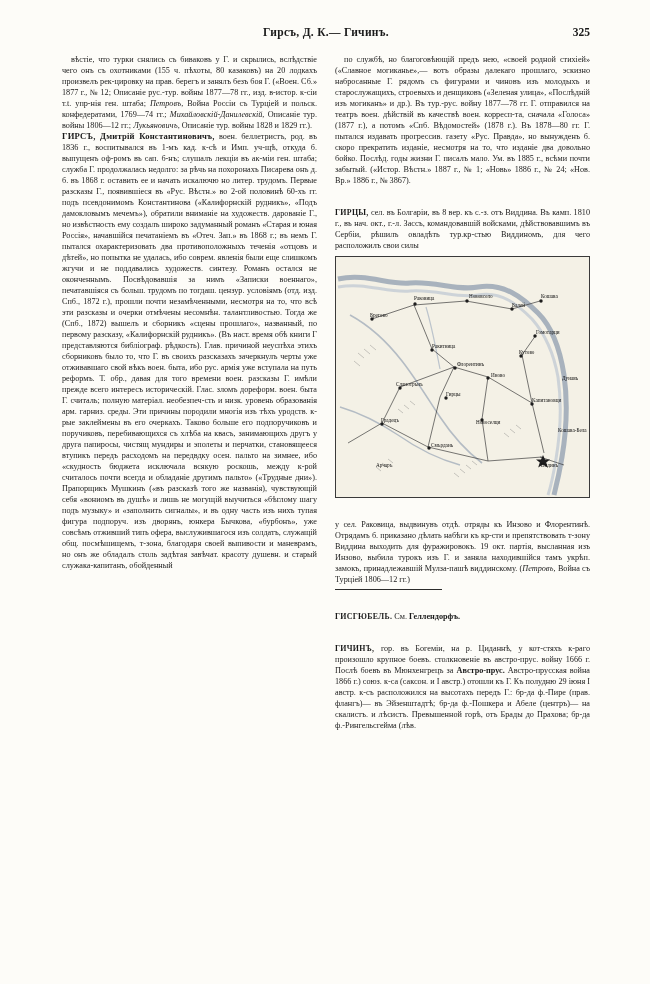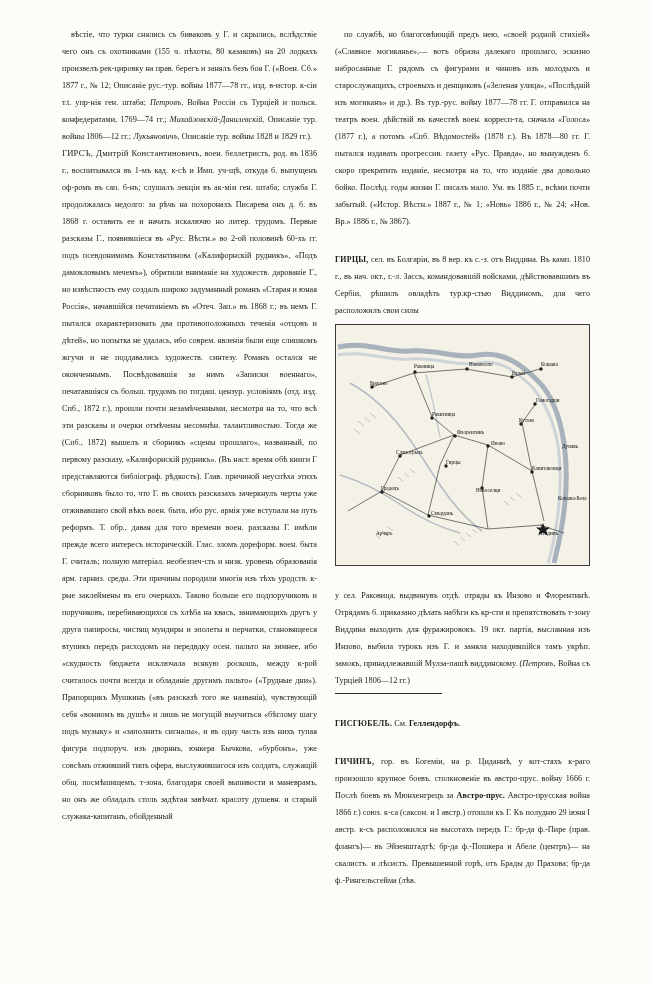--- a/index.html
+++ b/index.html
@@ -48,33 +48,33 @@
     display: flex;
     gap: 18px;
     align-items: flex-start;
   }
   .col {
     width: 255px;
   }
   p {
     margin: 0 0 0 0;
     font-size: 8.2px;
-    line-height: 17px;
+    line-height: 11px;
     text-align: justify;
     text-justify: inter-word;
     hyphens: auto;
     text-indent: 9px;
   }
   p.noind { text-indent: 0; }
   .entry {
     margin-top: 21px;
   }
   .entry-first { margin-top: 0; }
   .headword {
-    font-weight: normal;
+    font-weight: bold;
     font-size: 8.6px;
     letter-spacing: 0.2px;
   }
   .headword-sc {
     font-weight: bold;
     font-size: 7.9px;
     letter-spacing: 0.3px;
   }
   .fig {
     width: 100%;
@@ -95,20 +95,24 @@
     width: 42%;
     margin: 4px auto 4px 0;
   }
 </style>
 </head>
 <body>
 
 <div class="page">
   <div class="page-inner">
 
+    <div class="header">
+      <div class="header-title">Гирсъ, Д. К.— Гичинъ.</div>
+      <div class="header-pageno">325</div>
+    </div>
 
     <div class="columns">
 
       <div class="col">
         <p id="lc0"> вѣстіе, что турки снялись съ биваковъ у Г. и скрылись, вслѣдствіе чего онъ съ охотниками (155 ч. пѣхоты, 80 казаковъ) на 20 лодкахъ произвелъ рек-цировку на прав. берегъ и занялъ безъ боя Г. («Воен. Сб.» 1877 г., № 12; Описаніе рус.-тур. войны 1877—78 гг., изд. в-истор. к-сіи т.t. упр-нія ген. штаба; <i>Петровъ</i>, Война Россіи съ Турціей и польск. конфедератами, 1769—74 гг.; <i>Михайловскій-Данилевскій</i>, Описаніе тур. войны 1806—12 гг.; <i>Лукьяновичъ</i>, Описаніе тур. войны 1828 и 1829 гг.).</p>
 
         <div class="entry entry-first">
           <p class="noind"><span class="headword">ГИРСЪ, Дмитрій Константиновичъ,</span><span id="le0b"> воен. беллетристъ, род. въ 1836 г., воспитывался въ 1-мъ кад. к-сѣ и Имп. уч-щѣ, откуда б. выпущенъ оф-ромъ въ сап. б-нъ; слушалъ лекціи въ ак-міи ген. штаба; служба Г. продолжалась недолго: за рѣчь на похоронахъ Писарева онъ д. б. въ 1868 г. оставить ее и начать искалючю но литер. трудомъ. Первые разсказы Г., появившіеся въ «Рус. Вѣстн.» во 2-ой половинѣ 60-хъ гг. подъ псевдонимомъ Константинова («Калифорнскій рудникъ», «Подъ дамокловымъ мечемъ»), обратили вниманіе на художеств. дарованіе Г., но извѣстность ему создалъ широко задуманный романъ «Старая и юная Россія», начавшійся печатаніемъ въ «Отеч. Зап.» въ 1868 г.; въ немъ Г. пытался охарактеризовать два противоположныхъ теченія «отцовъ и дѣтей», но попытка не удалась, ибо соврем. явленія были еще слишкомъ жгучи и не поддавались художеств. синтезу. Романъ остался не оконченнымъ. Посвѣдовавшія за нимъ «Записки военнаго», печатавшіяся съ больш. трудомъ по тогдаш. цензур. условіямъ (отд. изд. Спб., 1872 г.), прошли почти незамѣченными, несмотря на то, что всѣ эти разсказы и очерки отмѣчены несомнѣн. талантливостью. Тогда же (Спб., 1872) вышелъ и сборникъ «сцены прошлаго», названный, по первому разсказу, «Калифорнскій рудникъ». (Въ наст. время обѣ книги Г представляются библіограф. рѣдкость). Глав. причиной неуспѣха этихъ сборниковъ было то, что Г. въ своихъ разсказахъ зачеркнулъ черты уже отживавшаго свой вѣкъ воен. быта, ибо рус. армія уже вступала на путь реформъ. Т. обр., давая для того времени воен. разсказы Г. имѣли прежде всего интересъ историческій. Глас. зломъ дореформ. воен. быта Г. считаль; полную матеріал. необезпеч-сть и низк. уровень образованія арм. гарниз. среды. Эти причины породили многія изъ тѣхъ уродств. к-рые заклеймены въ его очеркахъ. Таково больше его подпоручиковъ и поручиковъ, перебивающихся съ хлѣба на квасъ, занимающихъ другъ у друга папиросы, чистящ мундиры и эполеты и перчатки, становящееся втупикъ передъ расходомъ на передвдку осен. пальто на зимнее, ибо «скудность бюджета исключала всякую роскошь, между к-рой считалось почти всегда и обладаніе другимъ пальто» («Трудные дни»). Прапорщикъ Мушкинъ («въ разсказѣ того же названія), чувствующій себя «вониомъ въ душѣ» и лишь не могущій выучиться «бѣглому шагу подъ музыку» и «заполнить сигналы», и въ одну часть изъ нихъ тупая фигура подпоруч. изъ дворянъ, юнкера Бычкова, «бурбонъ», уже совсѣмъ отживший типъ офера, выслужившагося изъ солдатъ, служащій общ. посмѣшищемъ, т-зона, благодаря своей выпивости и маневрамъ, но онъ же обладалъ столь задѣтая завѣчат. красоту душевн. и старый служака-капитанъ, обойденный</span></p>
         </div>
       </div>

